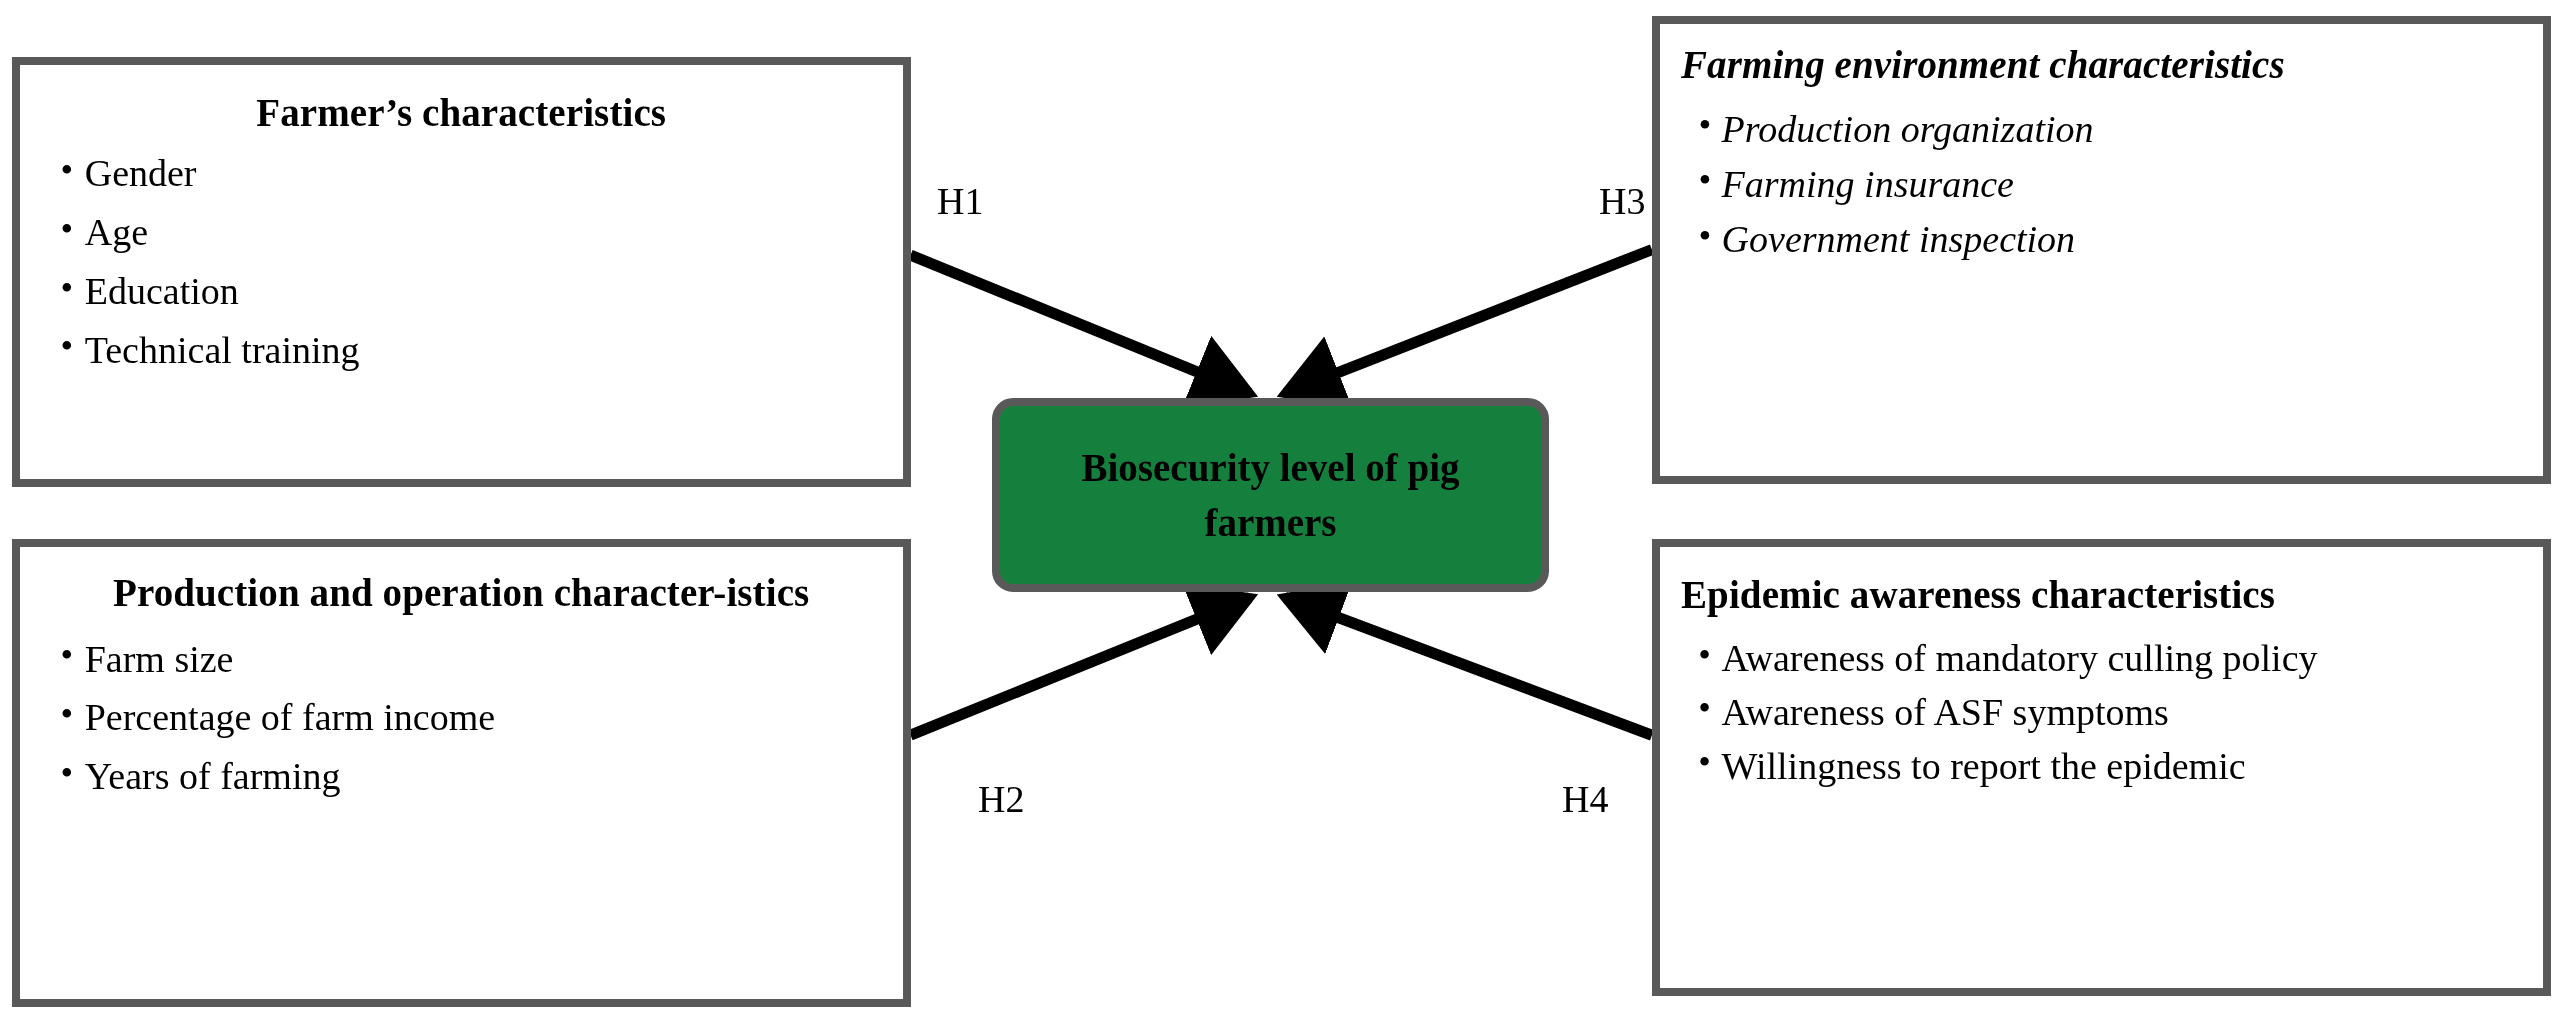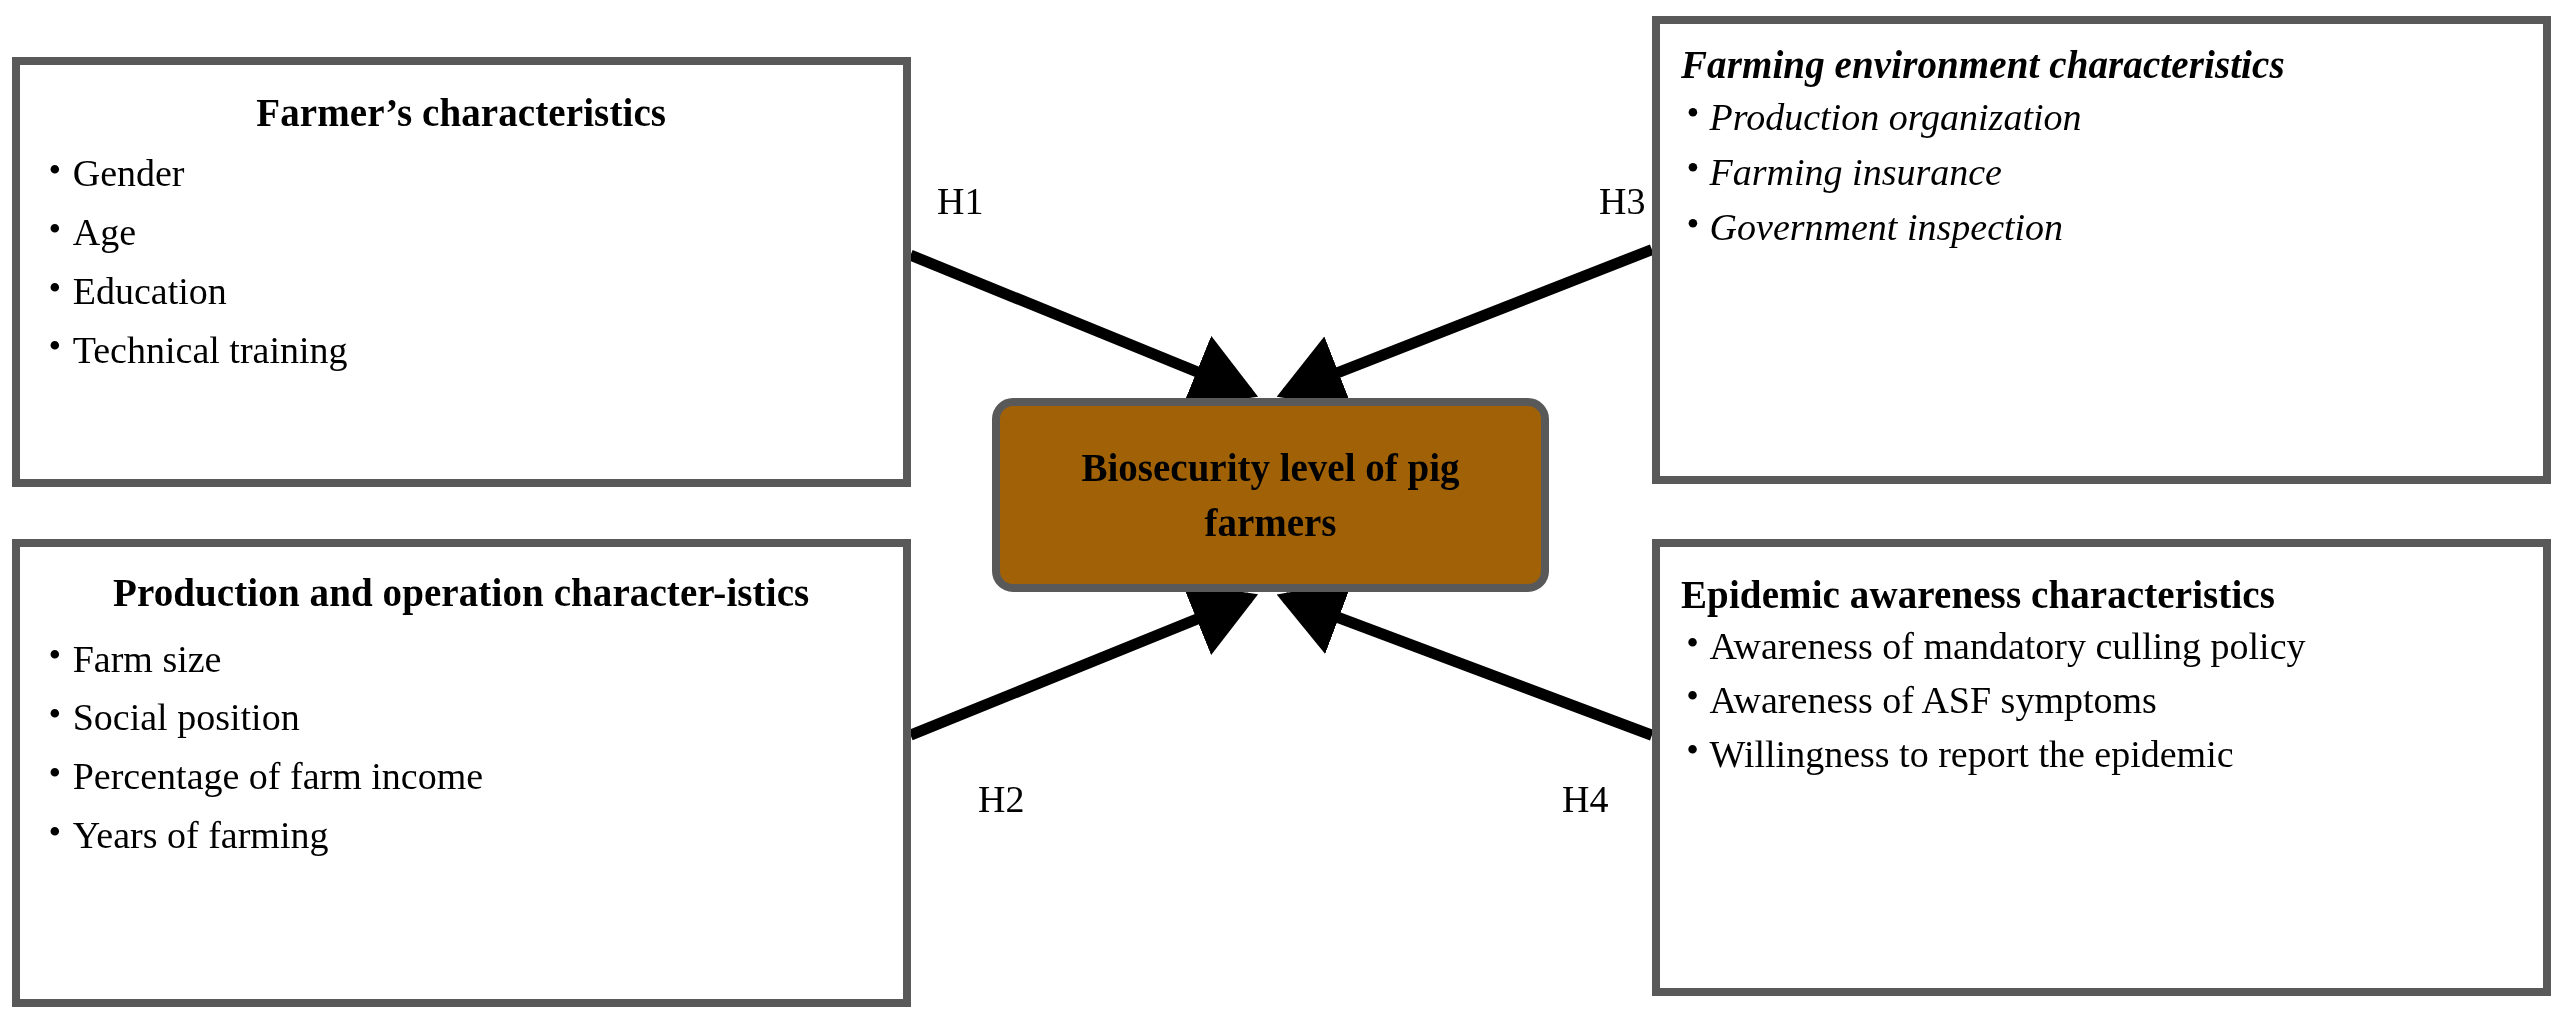--- a/index.html
+++ b/index.html
@@ -41,21 +41,21 @@
     line-height: 1.16;
     color: #000000;
     margin: 0 0 3.7px 0;
     letter-spacing: 0.1px;
   }
   .box-title.centered { text-align: center; }
   .box-title.left     { text-align: left; }
 
   .bullet-list {
     list-style: none;
-    margin: 4px;
+    margin: 16px;
     padding: 0;
   }
   .bullet-list li {
     font-size: 38px;
     line-height: 1.32;
     color: #000000;
     position: relative;
     padding-left: 28px;
     margin: 0 0 2.5px 0;
   }
@@ -102,21 +102,21 @@
     padding-top: 24.6px;
   }
   #box-epidemic .bullet-list li { margin-bottom: 3.7px; }
 
   
   #center-node {
     position: absolute;
     left: 992px; top: 398px;
     width: 557px; height: 194px;
     box-sizing: border-box;
-    background: #a16207;
+    background: #15803d;
     border: 8.6px solid #595959;
     border-radius: 21px;
     z-index: 4;
     display: flex;
     align-items: center;
     justify-content: center;
     text-align: center;
   }
   #center-node .center-label {
     font-weight: bold;
@@ -177,21 +177,20 @@
       <li>Production organization</li>
       <li>Farming insurance</li>
       <li>Government inspection</li>
     </ul>
   </div>
 
   <div class="factor-box" id="box-production">
     <div class="box-title centered">Production and operation character-istics</div>
     <ul class="bullet-list">
       <li>Farm size</li>
-      <li>Social position</li>
       <li>Percentage of farm income</li>
       <li>Years of farming</li>
     </ul>
   </div>
 
   <div class="factor-box" id="box-epidemic">
     <div class="box-title left">Epidemic awareness characteristics</div>
     <ul class="bullet-list tight">
       <li>Awareness of mandatory culling policy</li>
       <li>Awareness of ASF symptoms</li>

